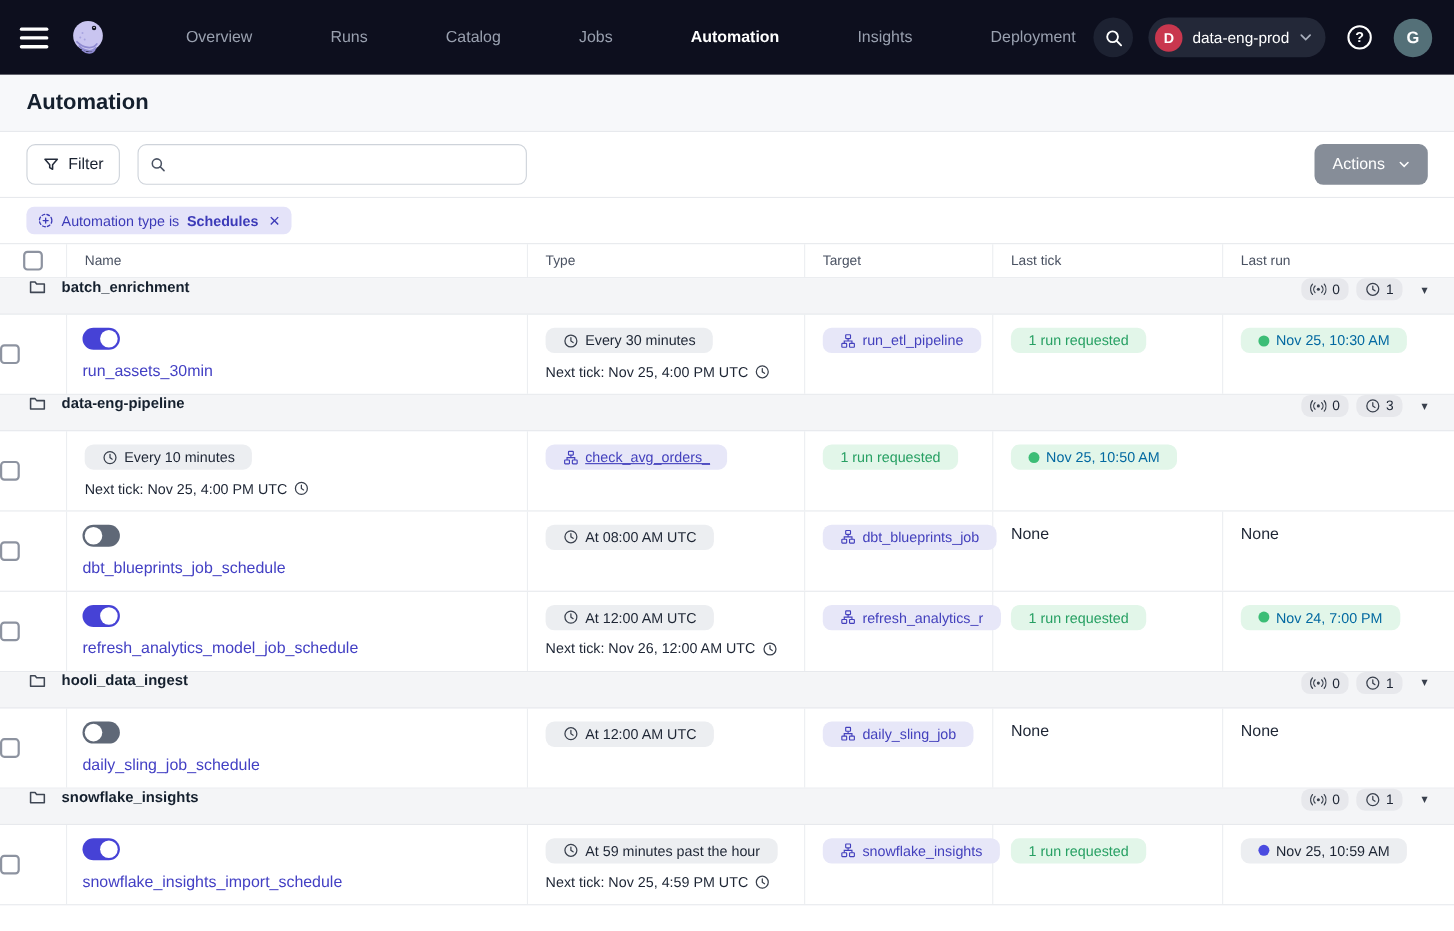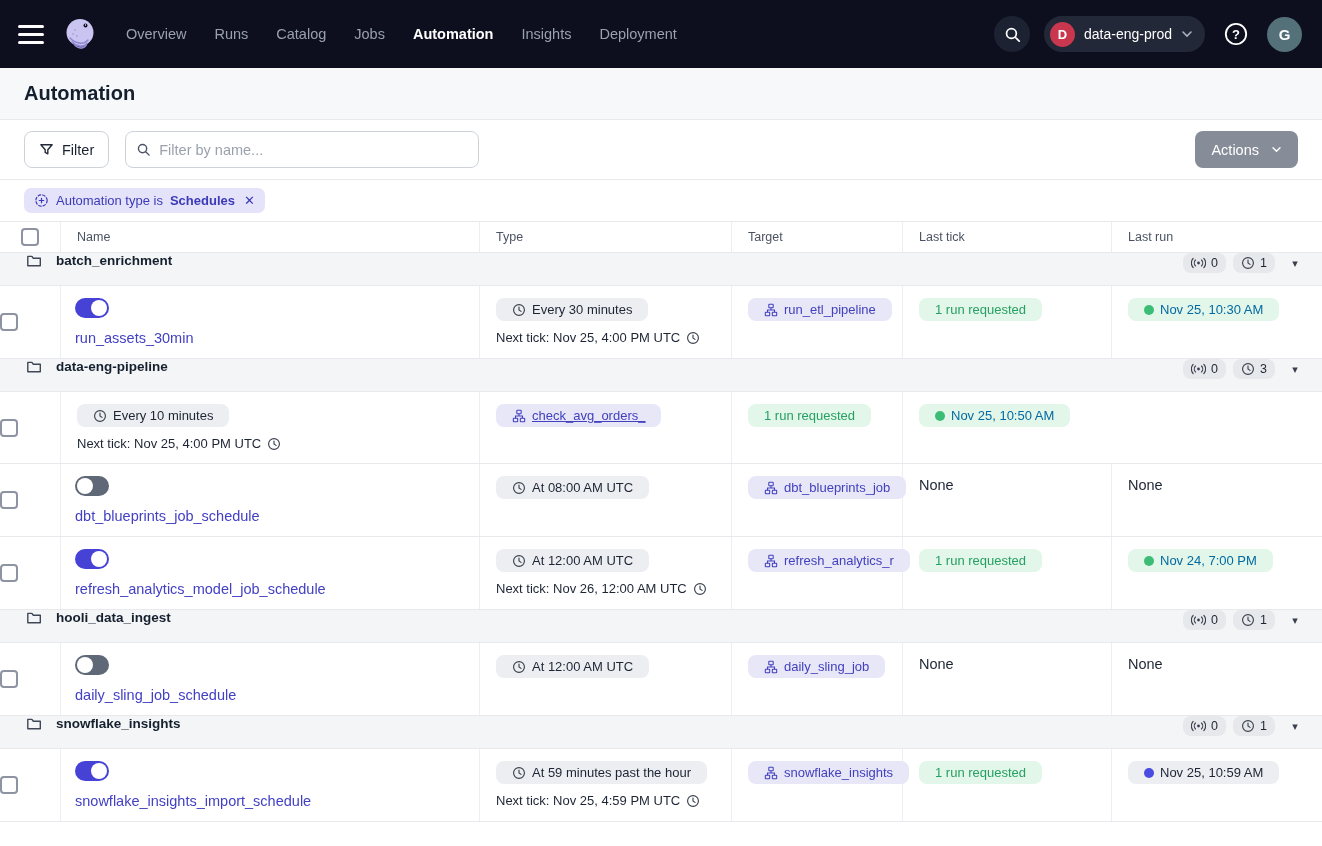--- a/index.html
+++ b/index.html
@@ -5,21 +5,21 @@
   * { margin:0; padding:0; box-sizing:border-box; }
   html,body { width:1322px; height:846px; background:#fff; overflow:hidden;
     font-family:"Liberation Sans", sans-serif; color:#1d2534; }
 
   
   .topnav { height:68px; background:#0d0f1e; display:flex; align-items:center; padding:0 20px 0 18px; }
   .hamburger { width:26px; display:flex; flex-direction:column; gap:5px; cursor:pointer; margin-right:16px; }
   .hamburger span { display:block; height:3px; border-radius:2px; background:#fff; }
   .logo { width:40px; height:40px; margin-right:26px; }
   .nav-items { display:flex; gap:28px; align-items:center; }
-  .nav-item { color:#99a0af; font-size:14.5px; cursor:pointer; }
+  .nav-item { color:#99a0af; font-size:14.5px; cursor:pointer;margin-left:43px; }
   .nav-item.active { color:#ffffff; font-weight:700; }
   .nav-right { margin-left:auto; display:flex; align-items:center; gap:14px; }
   .icon-circle { width:36px; height:36px; border-radius:50%; background:#1d2232; display:flex; align-items:center; justify-content:center; color:#fff; cursor:pointer; }
   .deploy-pill { height:36px; background:#232838; border-radius:18px; display:flex; align-items:center; gap:9px; padding:0 12px 0 6px; cursor:pointer; }
   .deploy-avatar { width:25px; height:25px; border-radius:50%; background:#c9374e; color:#fff; font-size:13px; font-weight:700; display:flex; align-items:center; justify-content:center; }
   .deploy-name { color:#fff; font-size:14px; }
   .deploy-chevron { color:#aab0bd; display:flex; }
   .help-circle { width:34px; height:34px; border-radius:50%; display:flex; align-items:center; justify-content:center; cursor:pointer; }
   .user-avatar { width:35px; height:35px; border-radius:50%; background:#547078; color:#fff; font-size:15px; font-weight:600; display:flex; align-items:center; justify-content:center; cursor:pointer; }
 
@@ -153,21 +153,20 @@
     <svg width="15" height="15" viewBox="0 0 16 16" fill="none" stroke="#232b3a" stroke-width="1.5" stroke-linejoin="round">
         <path d="M2 3h12l-4.6 5.2v4.4l-2.8-1.5V8.2z"></path>
       </svg>
     <span>Filter</span>
   </button>
   <div class="search-box">
     <svg width="15" height="15" viewBox="0 0 16 16" fill="none" stroke="#4b5363" stroke-width="1.5">
         <circle cx="7" cy="7" r="4.4"></circle>
         <path d="M10.3 10.3L14 14" stroke-linecap="round"></path>
       </svg>
-    <input type="text" placeholder="Filter by name..." style="">
   </div>
   <button class="btn-actions">
     <span>Actions</span>
     <svg width="11" height="7" viewBox="0 0 12 8" fill="none" stroke="#fff" stroke-width="1.6" stroke-linecap="round">
         <path d="M2 2l4 4 4-4"></path>
       </svg>
   </button>
 </div>
 
 <div class="chip-row">

